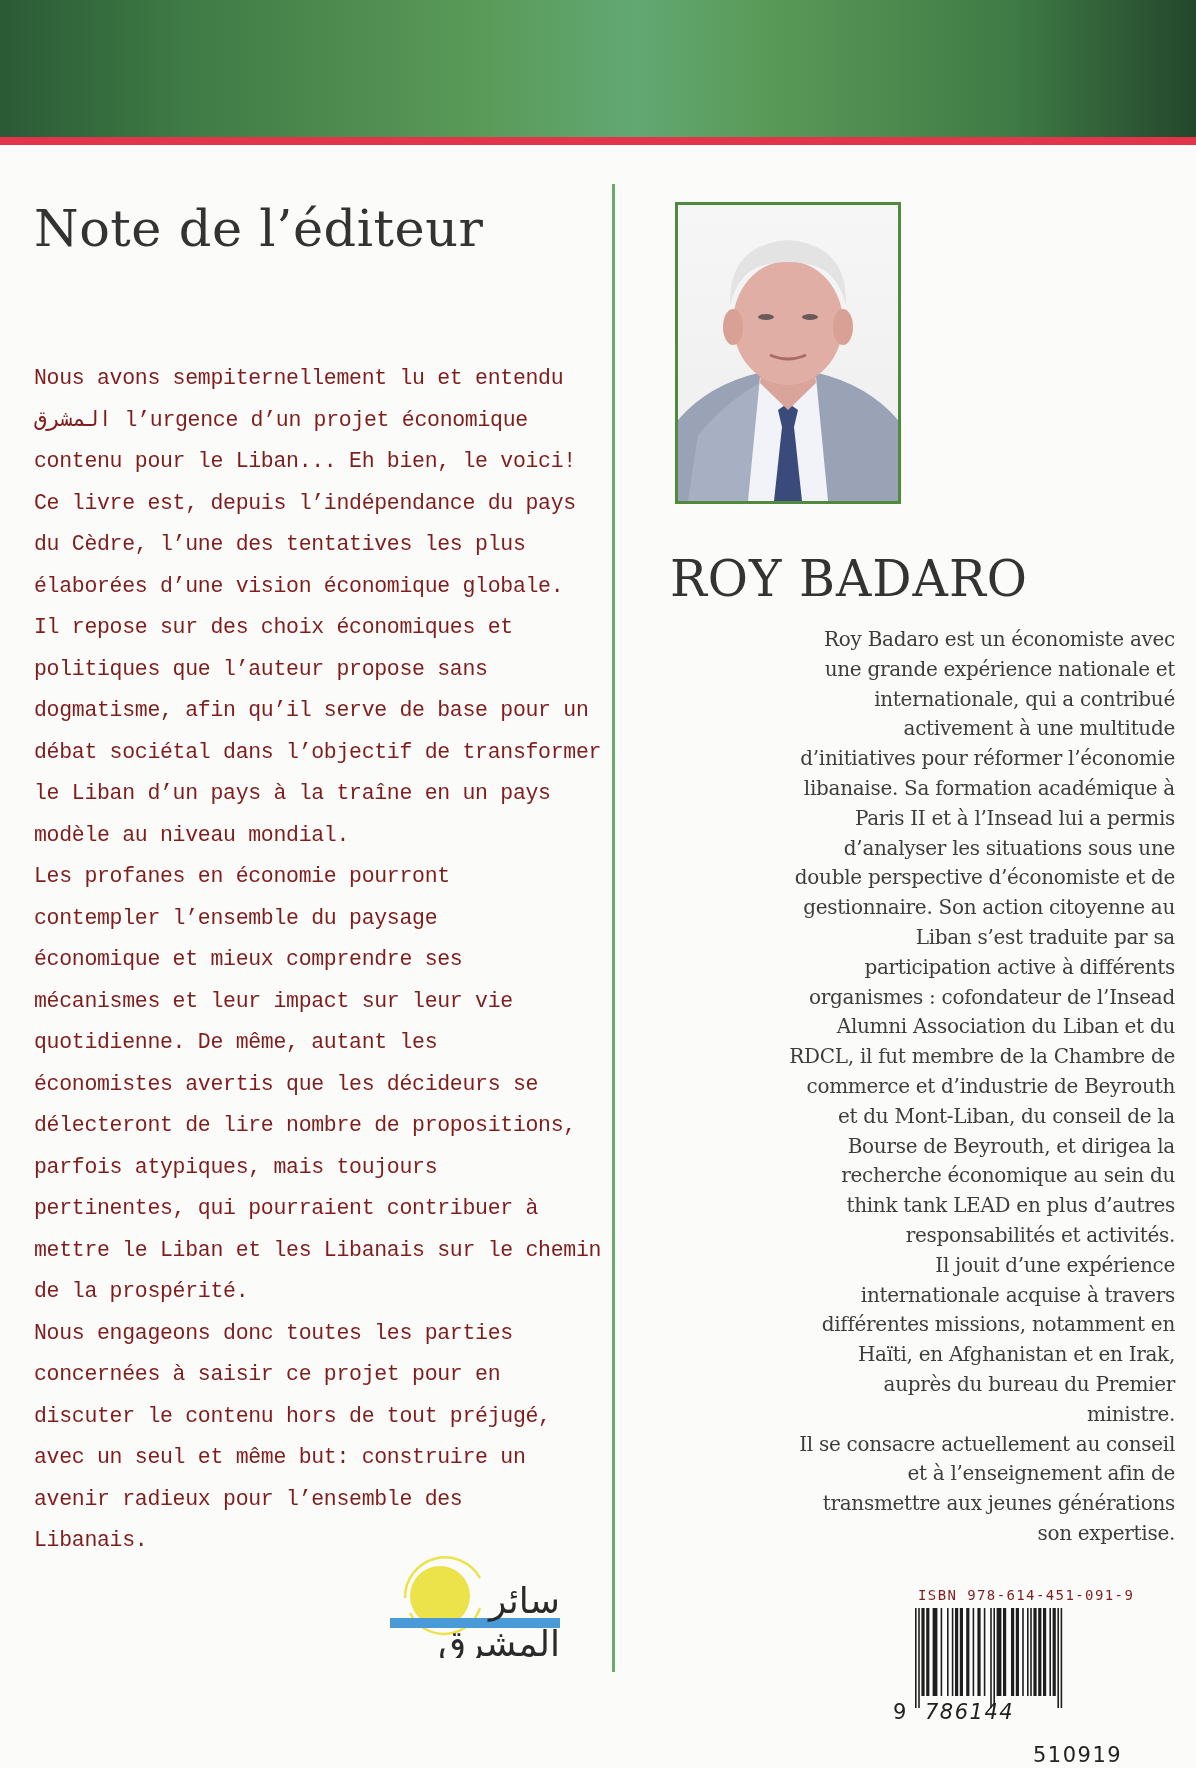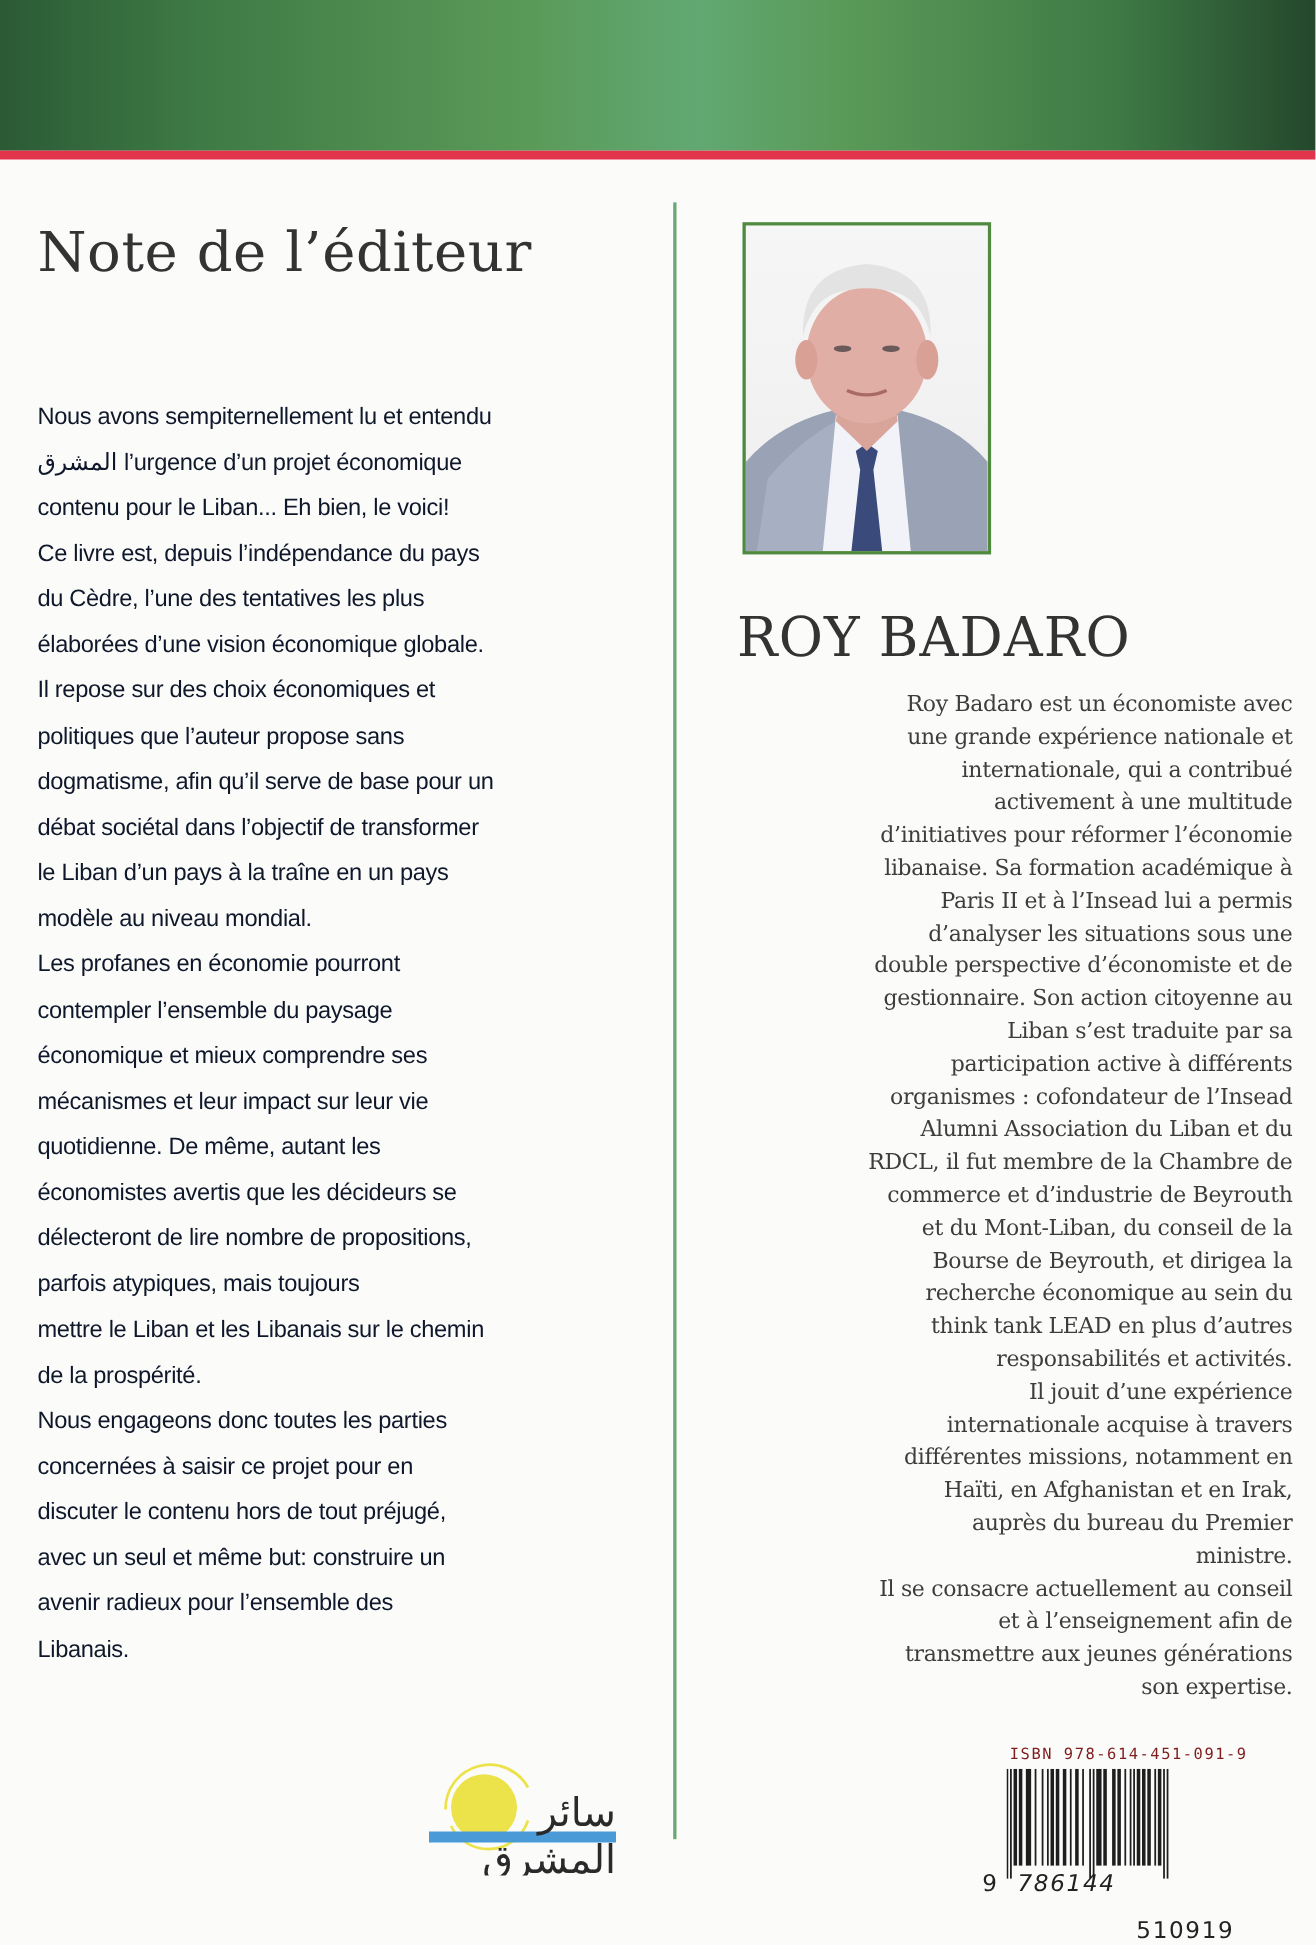--- a/index.html
+++ b/index.html
@@ -22,22 +22,22 @@
     background: #6aa872;
   }
   .title {
     position: absolute; left: 34px; top: 200px;
     font-size: 50px; font-weight: normal; color: #333; letter-spacing: 0.5px;
     font-family: "DejaVu Serif", serif;
     transform: scaleX(1.02); transform-origin: left;
   }
   .note-body {
     position: absolute; left: 34px; top: 358px; width: 560px;
-    font-size: 21.5px; line-height: 41.5px; color: #0f172a;
-    font-family: Liberation Sans, sans-serif;
+    font-size: 21.5px; line-height: 41.5px; color: #7f1d1d;
+    font-family: Liberation Mono, monospace;
     letter-spacing: -0.3px;
   }
   .note-body .line { display: block; white-space: nowrap; }
   .photo {
     position: absolute; left: 675px; top: 202px; width: 226px; height: 302px;
     border: 3px solid #4f8a3e; box-sizing: border-box; overflow: hidden;
     background: #f3f3f3;
   }
   .author-name {
     position: absolute; left: 670px; top: 550px;
@@ -56,21 +56,21 @@
     font-family: "DejaVu Sans Mono", monospace; font-size: 14px; color: #7f1d1d;
     letter-spacing: 1.4px;
   }
   .barcode {
     position: absolute; left: 915px; top: 1608px; width: 215px; height: 100px;
   }
   .barcode-digits {
     position: absolute; top: 1700px; font-family: "DejaVu Sans", sans-serif;
     font-size: 21px; color: #222; letter-spacing: 1.5px;
   }
-  .logo { position: absolute; left: 385px; top: 1585px; width: 200px; height: 120px; }
+  .logo { position: absolute; left: 385px; top: 1538px; width: 200px; height: 120px; }
 </style>
 </head>
 <body>
 
 <div class="top-band"></div>
 <div class="red-band"></div>
 <div class="divider"></div>
 
 <h1 class="title" style="margin:0;">Note de l’éditeur</h1>
 <div class="note-body" id="note-body">
@@ -87,20 +87,21 @@
     <span class="line">le Liban d’un pays à la traîne en un pays</span>
     <span class="line">modèle au niveau mondial.</span>
     <span class="line">Les profanes en économie pourront</span>
     <span class="line">contempler l’ensemble du paysage</span>
     <span class="line">économique et mieux comprendre ses</span>
     <span class="line">mécanismes et leur impact sur leur vie</span>
     <span class="line">quotidienne. De même, autant les</span>
     <span class="line">économistes avertis que les décideurs se</span>
     <span class="line">délecteront de lire nombre de propositions,</span>
     <span class="line">parfois atypiques, mais toujours</span>
+    <span class="line">pertinentes, qui pourraient contribuer à</span>
     <span class="line">mettre le Liban et les Libanais sur le chemin</span>
     <span class="line">de la prospérité.</span>
     <span class="line">Nous engageons donc toutes les parties</span>
     <span class="line">concernées à saisir ce projet pour en</span>
     <span class="line">discuter le contenu hors de tout préjugé,</span>
     <span class="line">avec un seul et même but: construire un</span>
     <span class="line">avenir radieux pour l’ensemble des</span>
     <span class="line">Libanais.</span>
   </div>
 

